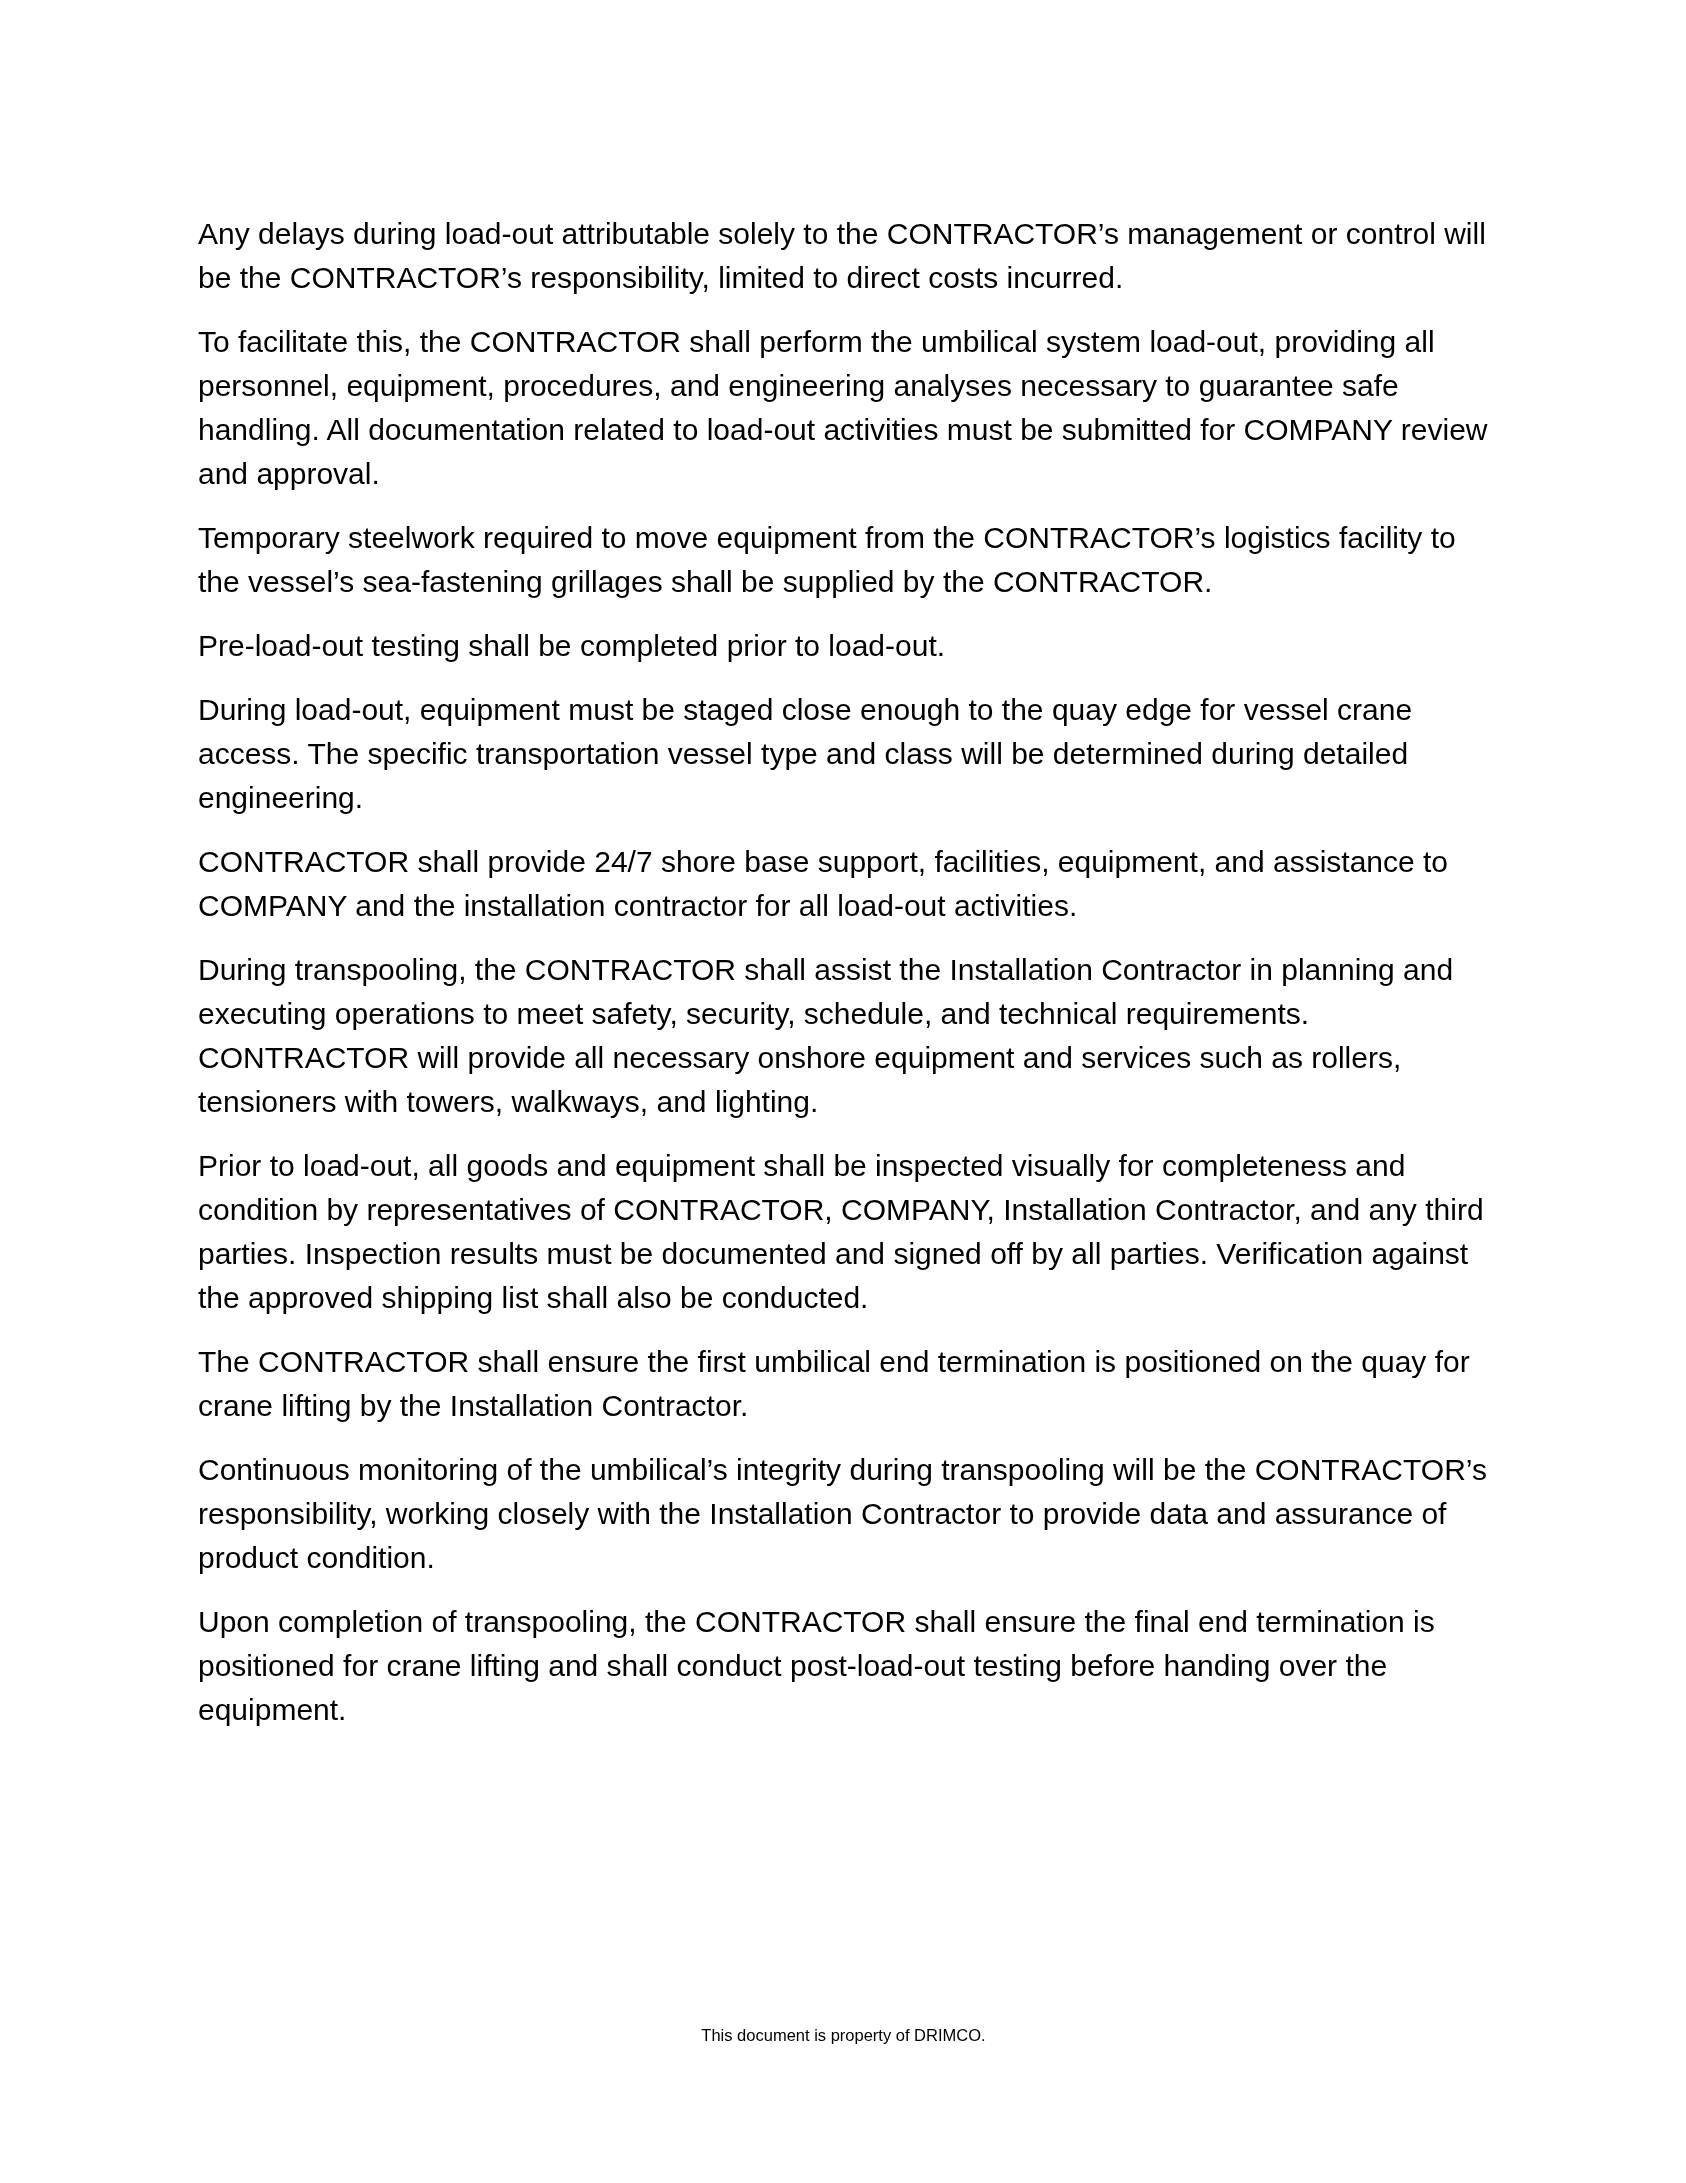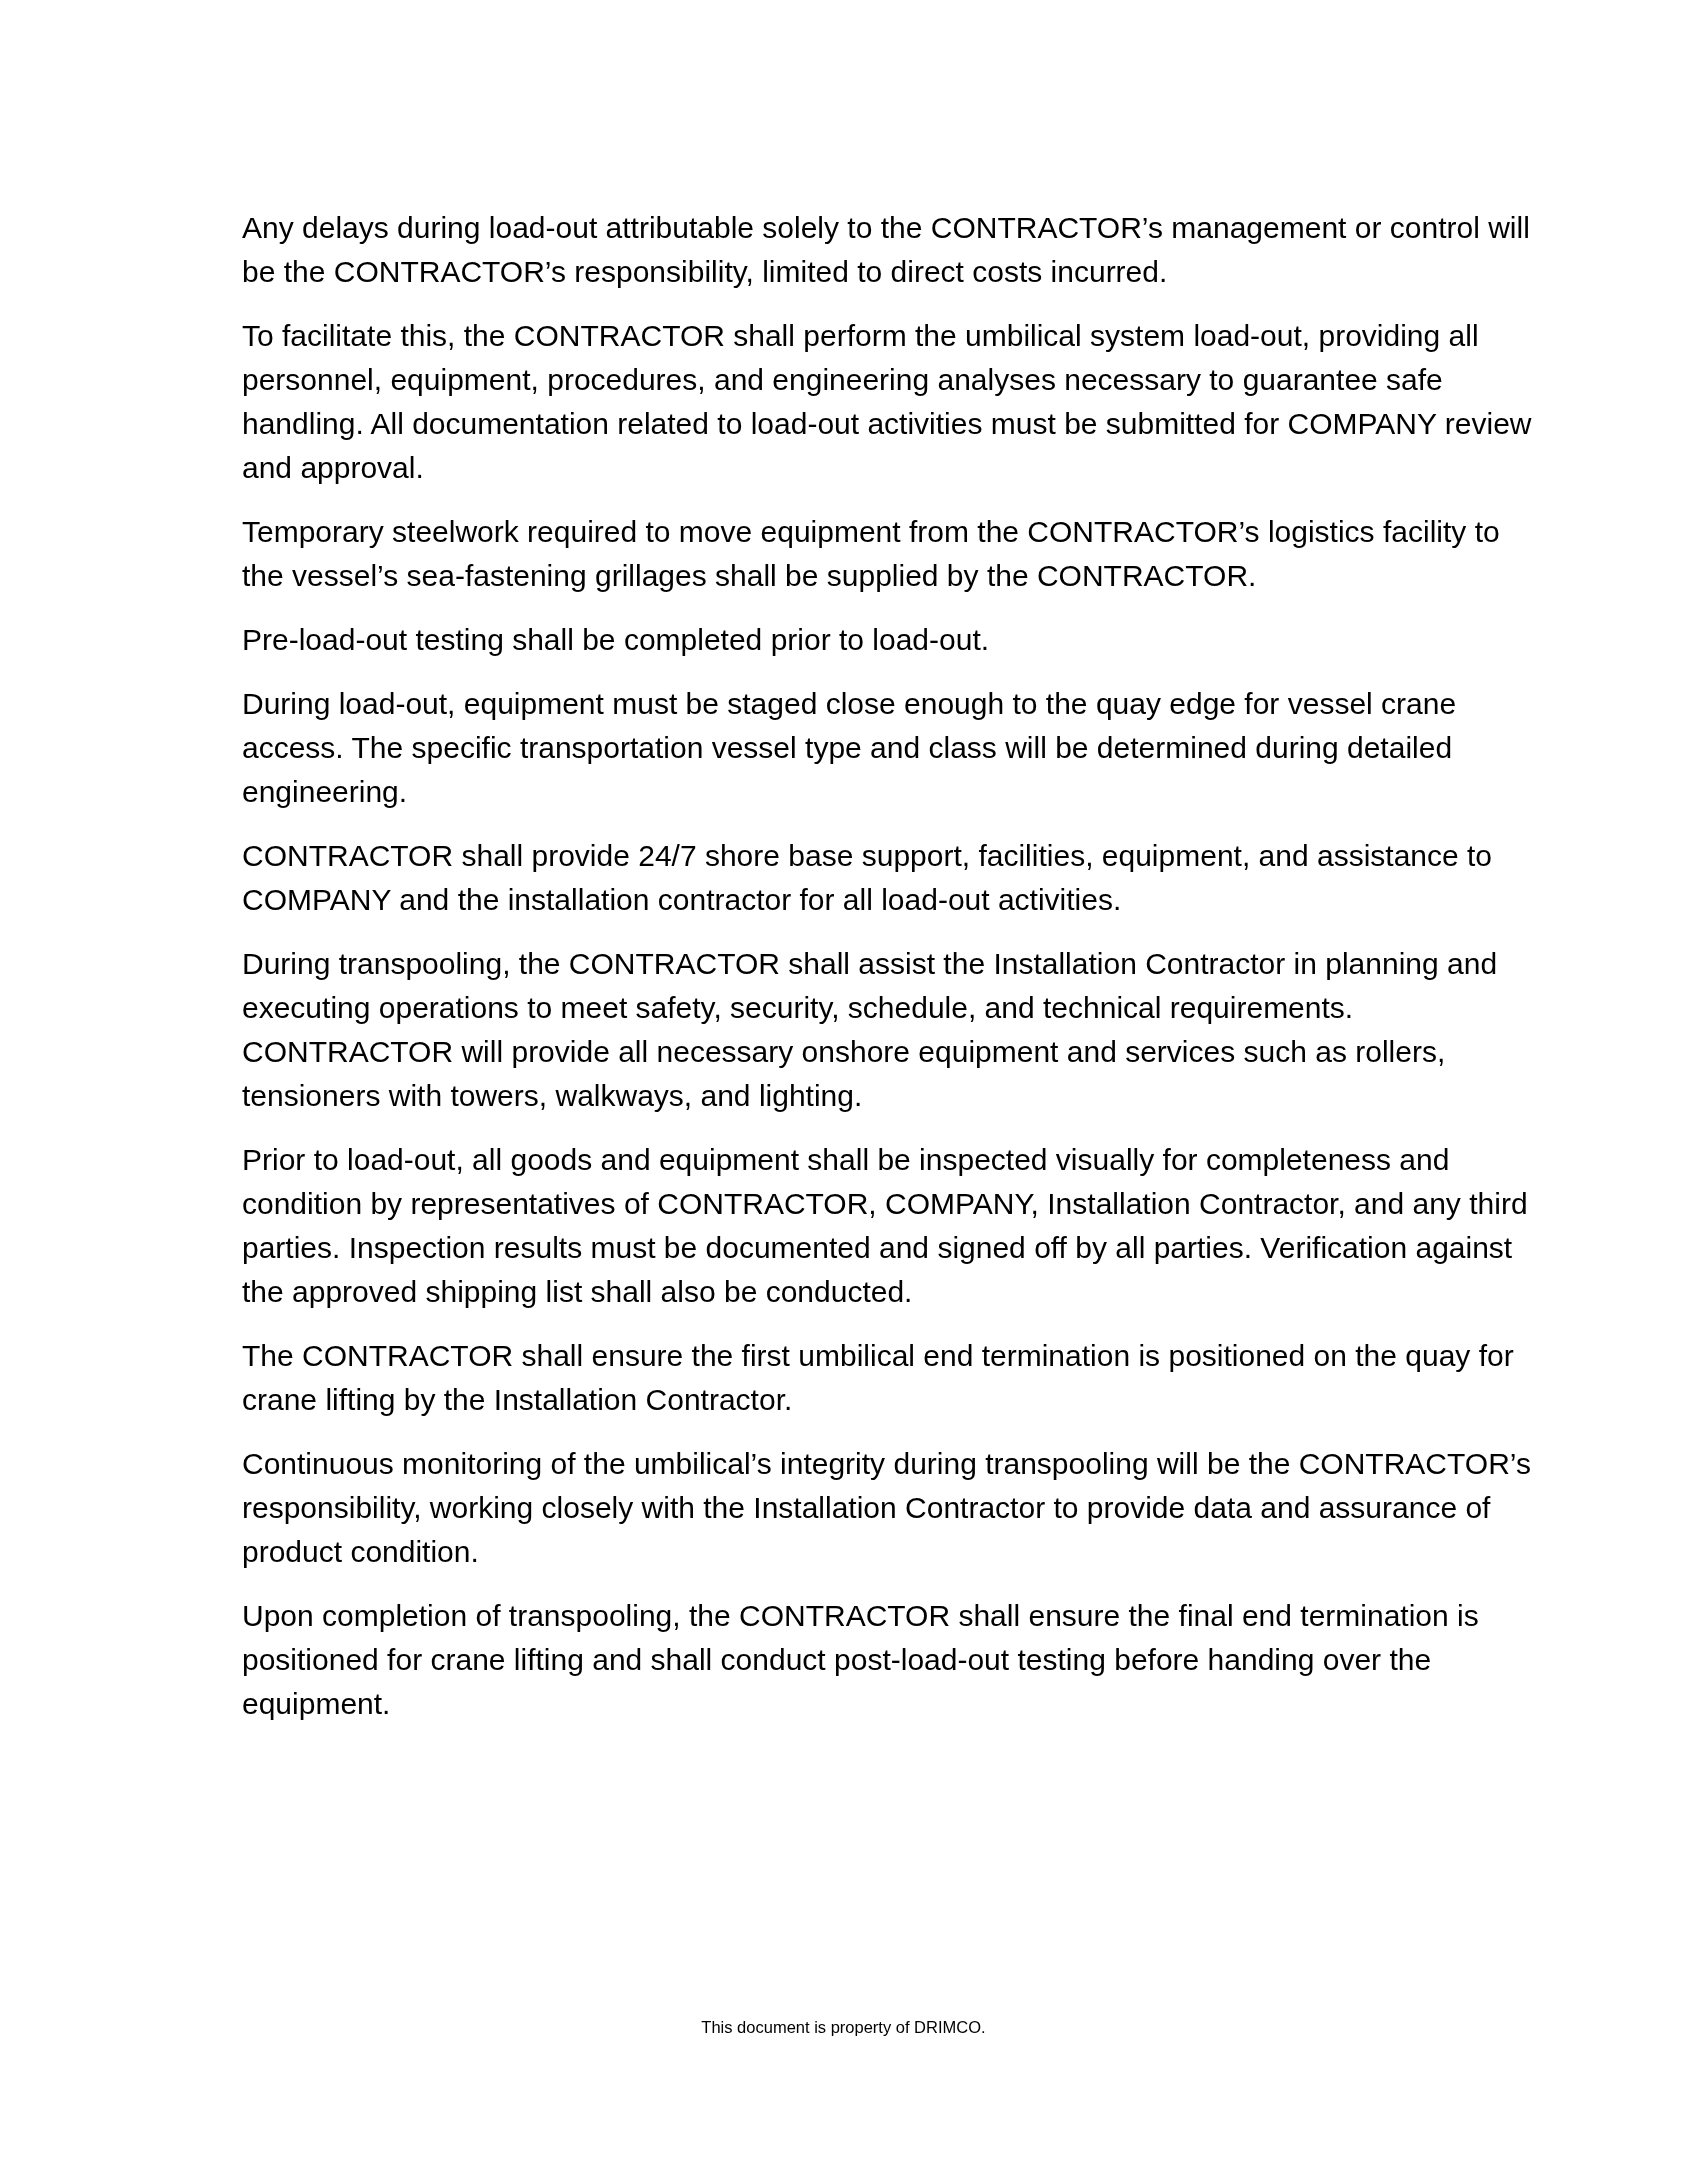--- a/index.html
+++ b/index.html
@@ -12,42 +12,41 @@
     width: 1687px;
     height: 2183px;
     background: #ffffff;
     color: #000000;
     font-family: "Liberation Sans", sans-serif;
     overflow: hidden;
   }
   .content {
     position: absolute;
     left: 198px;
-    top: 206px;
+    top: 212px;
     width: 1298px;
-    margin-left: 44px;
   }
   .content p {
     margin: 0 0 20px 0;
     font-size: 30px;
     line-height: 44px;
     text-align: left;
     white-space: normal;
   }
   .footer {
     position: absolute;
     left: 0;
     top: 2009px;
     width: 1687px;
     text-align: center;
     font-size: 16.5px;
     line-height: 20.5px;
   }
   .footer div {
-    margin: 8px;
+    margin: 16px;
   }
 </style>
 </head>
 <body>
 
 <div class="page">
 
   <div class="content">
     <p>Any delays during load-out attributable solely to the CONTRACTOR’s management or control will be the CONTRACTOR’s responsibility, limited to direct costs incurred.</p>
     <p>To facilitate this, the CONTRACTOR shall perform the umbilical system load-out, providing all personnel, equipment, procedures, and engineering analyses necessary to guarantee safe handling. All documentation related to load-out activities must be submitted for COMPANY review and approval.</p>

